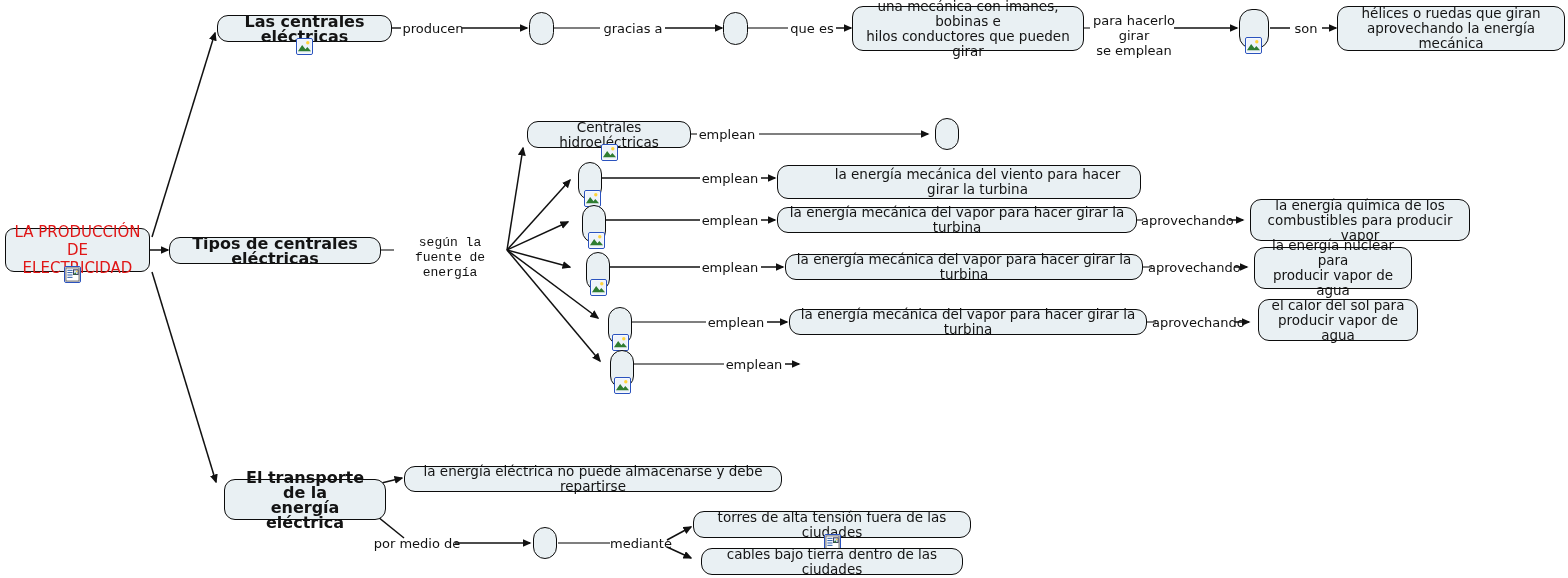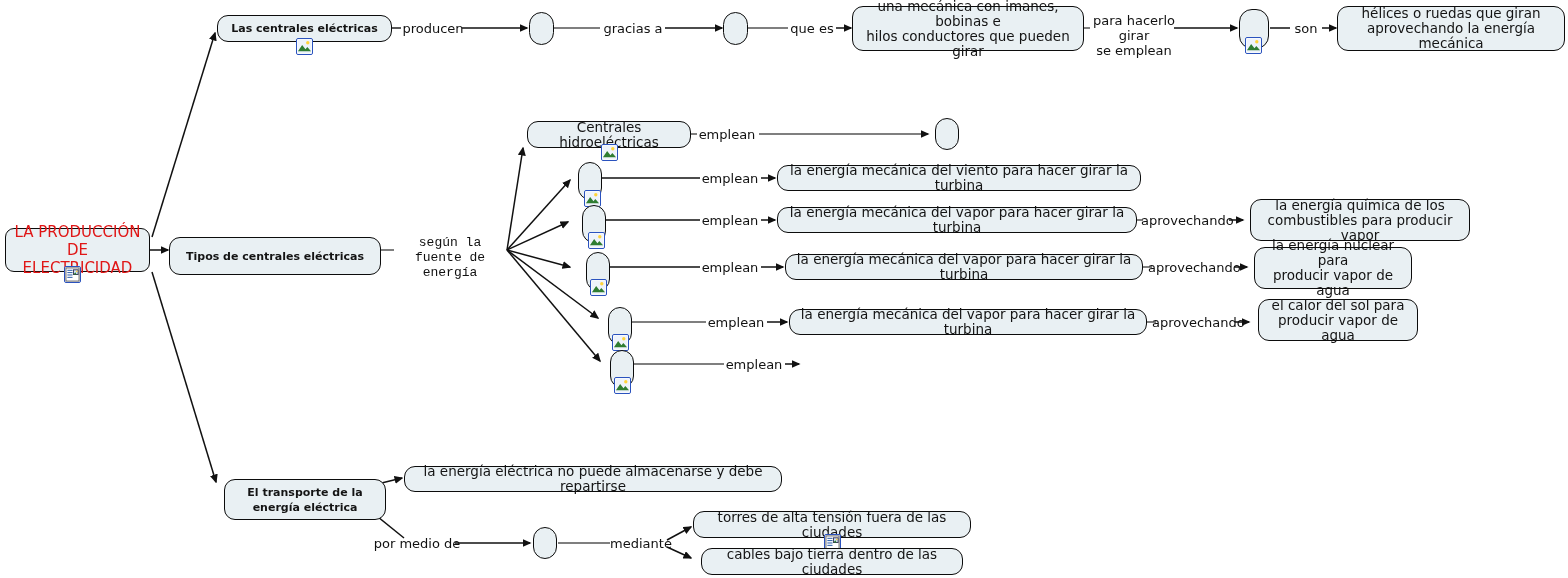--- a/index.html
+++ b/index.html
@@ -16,21 +16,21 @@
     display:flex;
     align-items:center;
     justify-content:center;
     text-align:center;
     color:#141414;
     font-size:13.5px;
     line-height:15px;
     padding:3px 8px;
     white-space:pre-line;
   }
-  .node.bold{font-weight:bold;font-size:11px;}
+  .node.bold{font-weight:bold;font-size:16px;}
   .node.root{
     color:#e01616;
     font-size:15px;
     line-height:18px;
     border-radius:9px;
   }
   
   .capsule{
     position:absolute;
     box-sizing:border-box;
@@ -177,21 +177,21 @@
     <svg viewBox="0 0 16 16">
         <rect x="0.5" y="0.5" width="15" height="15" fill="#eef3fb"></rect>
         <path d="M1,13 L5.5,6.5 L9,11 L11,8.5 L15,13 z" fill="#2f7d32"></path>
         <circle cx="11.5" cy="4" r="1.8" fill="#ffd43b"></circle>
       </svg>
   </span>
 
   <div class="node" style="left:1337px;top:6px;width:228px;height:45px;">hélices o ruedas que giran
 aprovechando la energía mecánica</div>
 
-  <div class="node bold" style="left:169px;top:237px;width:212px;height:38px;">Tipos de centrales eléctricas</div>
+  <div class="node bold" style="left:169px;top:237px;width:212px;height:27px;">Tipos de centrales eléctricas</div>
 
   <div class="node" style="left:527px;top:121px;width:164px;height:27px;">Centrales hidroeléctricas</div>
   <span class="icon" style="left:601px;top:144px;">
     <svg viewBox="0 0 16 16">
         <rect x="0.5" y="0.5" width="15" height="15" fill="#eef3fb"></rect>
         <path d="M1,13 L5.5,6.5 L9,11 L11,8.5 L15,13 z" fill="#2f7d32"></path>
         <circle cx="11.5" cy="4" r="1.8" fill="#ffd43b"></circle>
       </svg>
   </span>
 
@@ -235,21 +235,21 @@
 
   <div class="capsule" style="left:610px;top:350px;width:24px;height:38px;"></div>
   <span class="icon" style="left:614px;top:377px;">
     <svg viewBox="0 0 16 16">
         <rect x="0.5" y="0.5" width="15" height="15" fill="#eef3fb"></rect>
         <path d="M1,13 L5.5,6.5 L9,11 L11,8.5 L15,13 z" fill="#2f7d32"></path>
         <circle cx="11.5" cy="4" r="1.8" fill="#ffd43b"></circle>
       </svg>
   </span>
 
-  <div class="node" style="left:777px;top:165px;width:364px;height:26px;">la energía mecánica del viento para hacer girar la turbina</div>
+  <div class="node" style="left:777px;top:165px;width:364px;height:34px;padding-left:45px;">la energía mecánica del viento para hacer girar la turbina</div>
 
   <div class="node" style="left:777px;top:207px;width:360px;height:26px;">la energía mecánica del vapor para hacer girar la turbina</div>
 
   <div class="node" style="left:785px;top:254px;width:358px;height:26px;">la energía mecánica del vapor para hacer girar la turbina</div>
 
   <div class="node" style="left:789px;top:309px;width:358px;height:26px;">la energía mecánica del vapor para hacer girar la turbina</div>
 
 
   <div class="node" style="left:1250px;top:199px;width:220px;height:42px;">la energía química de los
 combustibles para producir vapor</div>

